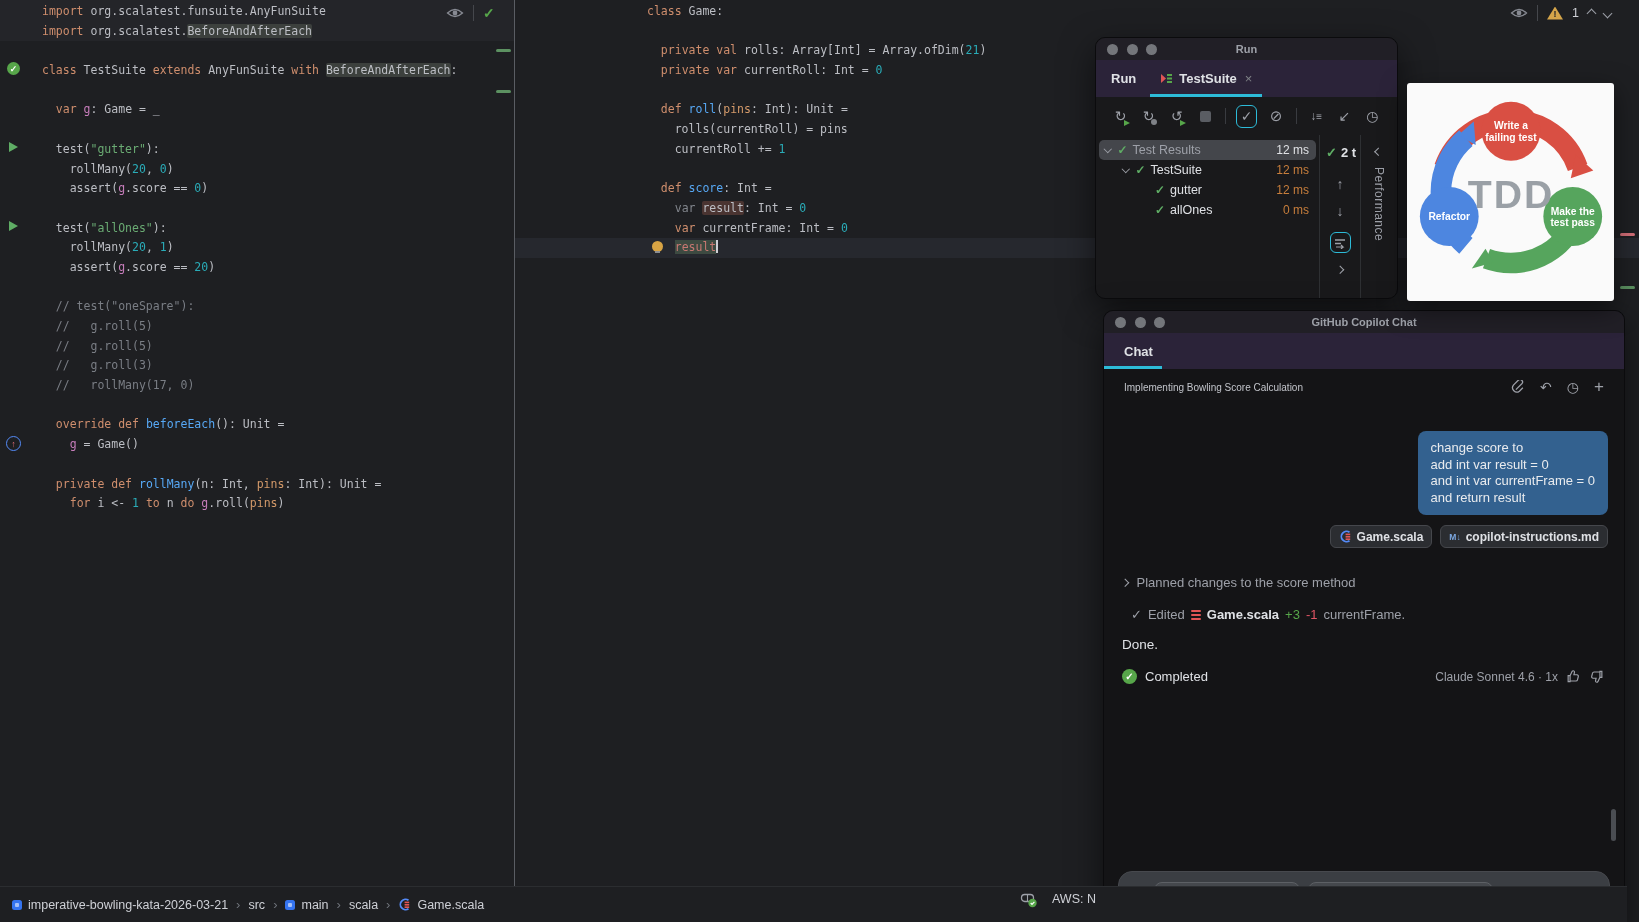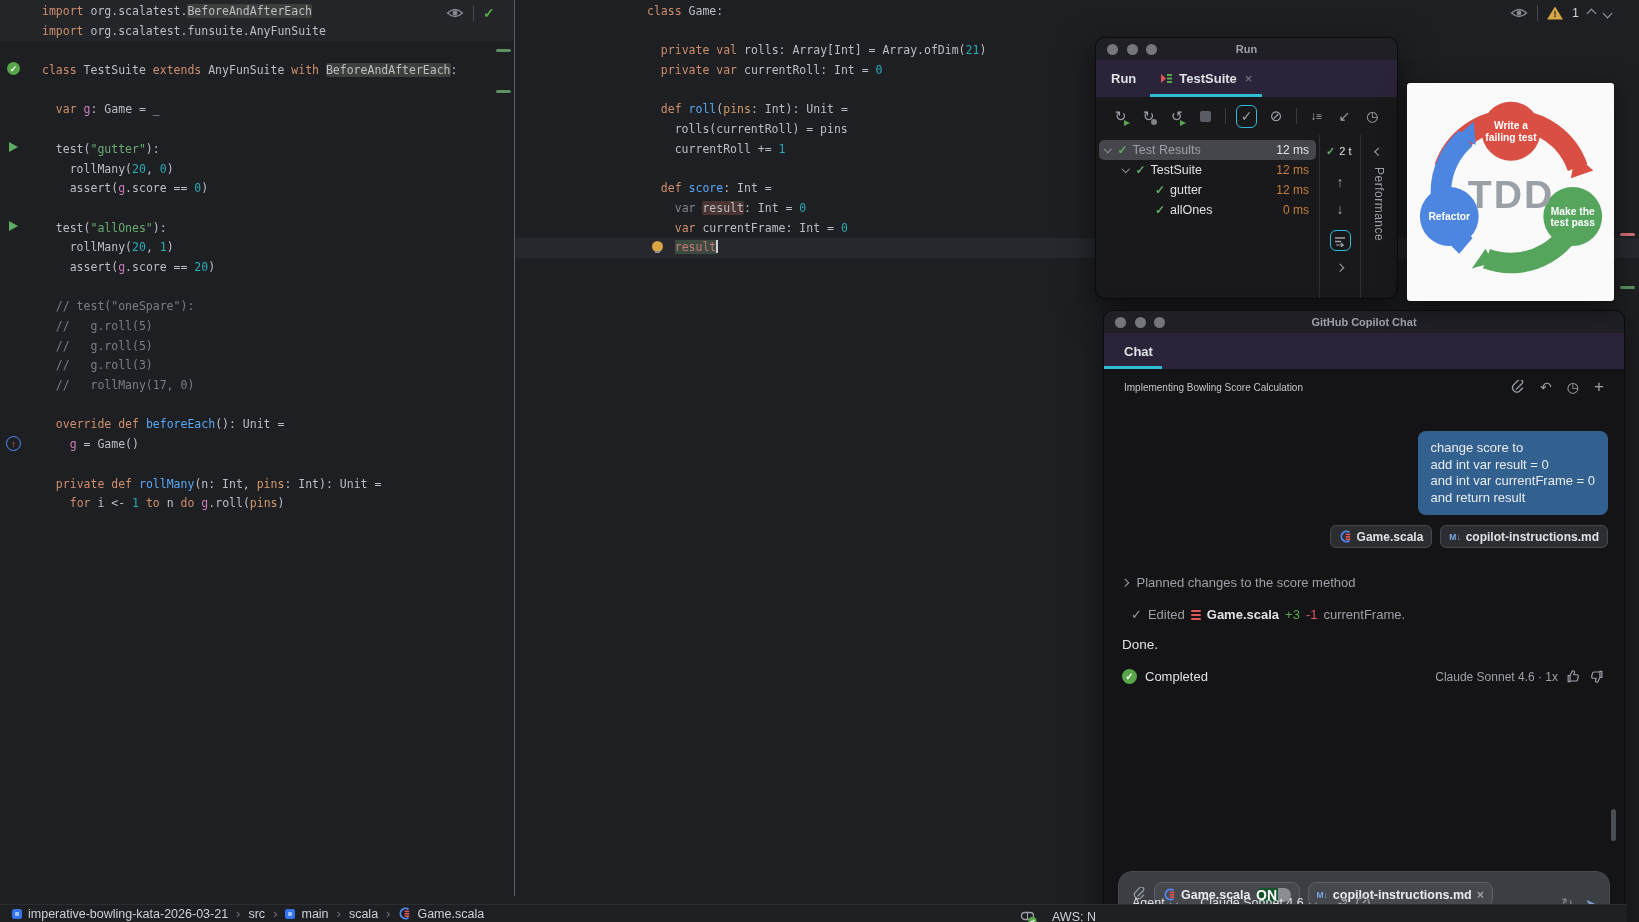--- a/index.html
+++ b/index.html
@@ -34,21 +34,21 @@
   .vline{width:1px;height:16px;background:#45474C;}
   .okcheck{color:#57A64A;font-size:14px;font-weight:bold;}
   .warntri{position:relative;width:16px;height:13px;background:#D5A54A;
            clip-path:polygon(50% 0,100% 100%,0 100%);}
   .warntri span{position:absolute;left:6.5px;top:2px;font-size:9px;font-weight:bold;color:#1E1F22;}
   .chev{display:inline-block;width:6px;height:6px;border-right:1.6px solid #9DA0A8;border-bottom:1.6px solid #9DA0A8;}
   .chev.up{transform:rotate(-135deg)}.chev.down{transform:rotate(45deg)}
   .chev.right{transform:rotate(-45deg)}.chev.left{transform:rotate(135deg)}
   .chev.sm{width:4.5px;height:4.5px;}
   
-  #statusbar{position:absolute;left:0;right:12px;bottom:0;height:18px;background:#1E1F22;border-top:1px solid #2B2D30;
+  #statusbar{position:absolute;left:0;right:12px;bottom:0;height:36px;background:#1E1F22;border-top:1px solid #2B2D30;
              display:flex;align-items:center;padding:0 12px;font-size:12.5px;color:#CED0D6;z-index:5;box-sizing:border-box;}
   .bc{display:flex;align-items:center;gap:8px;}
   .bc .sep{color:#6F737A;font-size:13px;}
   .bc .item{display:flex;align-items:center;gap:6px;}
   .sq{width:10px;height:10px;background:#3574F0;border-radius:2.5px;position:relative;}
   .sq:after{content:"";position:absolute;left:3px;top:3px;width:4px;height:4px;background:rgba(255,255,255,.55);border-radius:1px;}
   #aws{position:absolute;left:1052px;top:5px;font-size:12.5px;color:#CED0D6;}
   #copilot-status{position:absolute;left:1020px;top:4px;}
   
   .float{position:absolute;border-radius:10px;box-shadow:0 12px 34px rgba(0,0,0,.55);overflow:hidden;
@@ -79,21 +79,21 @@
   #run-tree{flex:1;padding-top:5px;}
   .trow{height:20px;display:flex;align-items:center;font-size:12.5px;margin:0 3px;border-radius:5px;}
   .trow.selrow{background:#44464B;}
   .trow .tcheck{color:#5FAD65;font-weight:bold;font-size:12px;margin:0 5px 0 4px;}
   .trow .lab{color:#DFE1E5;}
   .trow .lab.muted{color:#9DA0A8;}
   .trow .time{margin-left:auto;padding-right:7px;font-size:12px;}
   .vsep{width:1px;background:#2E3033;}
   #run-side{width:40px;display:flex;flex-direction:column;align-items:center;padding-top:10px;box-sizing:border-box;}
   .side-pass{width:40px;padding-left:6px;box-sizing:border-box;white-space:nowrap;overflow:hidden;
-             color:#DFE1E5;font-size:11px;font-weight:normal;}
+             color:#DFE1E5;font-size:13px;font-weight:bold;}
   .side-pass b{color:#5FAD65;margin-right:4px;}
   .sarr{color:#9DA0A8;font-size:14px;}
   .sbox{width:21px;height:21px;border:1.5px solid #2DBBD8;border-radius:6px;display:flex;align-items:center;
         justify-content:center;box-sizing:border-box;}
   #perf-strip{width:36px;position:relative;}
   #perf-strip .ptxt{position:absolute;top:32px;left:50%;transform:translateX(-50%);writing-mode:vertical-rl;
         font-size:12px;color:#9DA0A8;letter-spacing:.5px;}
   #perf-strip .pchev{position:absolute;top:14px;left:15px;}
   
   #tdd{position:absolute;left:1407px;top:83px;width:207px;height:218px;background:#FAFAFA;border-radius:3px;
@@ -143,22 +143,22 @@
   svg.lic{display:block;}
 </style>
 </head>
 <body>
 
 <div id="screen">
 
   <div class="pane-left">
     <div class="topband"></div>
     <div class="code" id="left-code" style="left:42px;top:2px;right:0;">
+        <div class="cl"><span class="tk-kw">import</span><span class="tk-txt"> org.scalatest.funsuite.AnyFunSuite</span></div>
         <div class="cl"><span class="tk-kw">import</span><span class="tk-txt"> org.scalatest.</span><span class="tk-hl">BeforeAndAfterEach</span></div>
-        <div class="cl"><span class="tk-kw">import</span><span class="tk-txt"> org.scalatest.funsuite.AnyFunSuite</span></div>
         <div class="cl"></div>
         <div class="cl"><span class="tk-kw">class</span><span class="tk-txt"> TestSuite </span><span class="tk-kw">extends</span><span class="tk-txt"> AnyFunSuite </span><span class="tk-kw">with</span><span class="tk-txt"> </span><span class="tk-hl">BeforeAndAfterEach</span><span class="tk-txt">:</span></div>
         <div class="cl"></div>
         <div class="cl"><span class="tk-txt">  </span><span class="tk-kw">var</span><span class="tk-txt"> </span><span class="tk-field">g</span><span class="tk-txt">: Game = _</span></div>
         <div class="cl"></div>
         <div class="cl"><span class="tk-txt">  test(</span><span class="tk-str">"gutter"</span><span class="tk-txt">):</span></div>
         <div class="cl"><span class="tk-txt">    rollMany(</span><span class="tk-num">20</span><span class="tk-txt">, </span><span class="tk-num">0</span><span class="tk-txt">)</span></div>
         <div class="cl"><span class="tk-txt">    assert(</span><span class="tk-field">g</span><span class="tk-txt">.score == </span><span class="tk-num">0</span><span class="tk-txt">)</span></div>
         <div class="cl"></div>
         <div class="cl"><span class="tk-txt">  test(</span><span class="tk-str">"allOnes"</span><span class="tk-txt">):</span></div>

